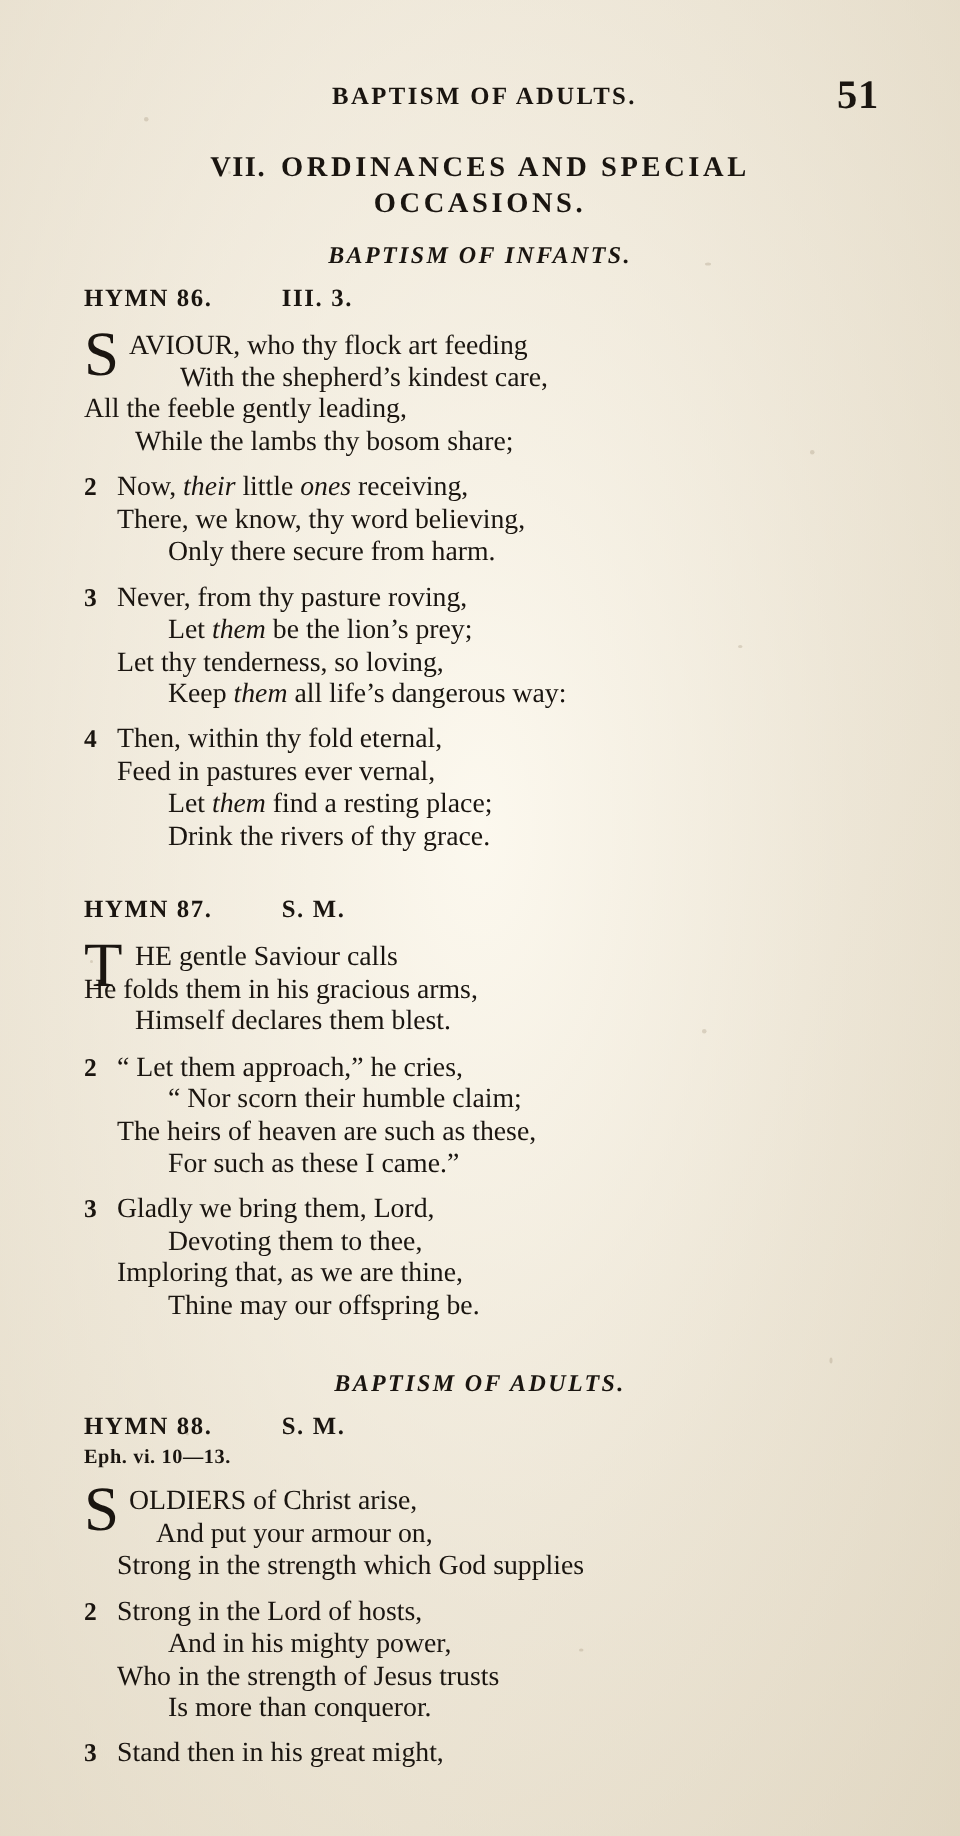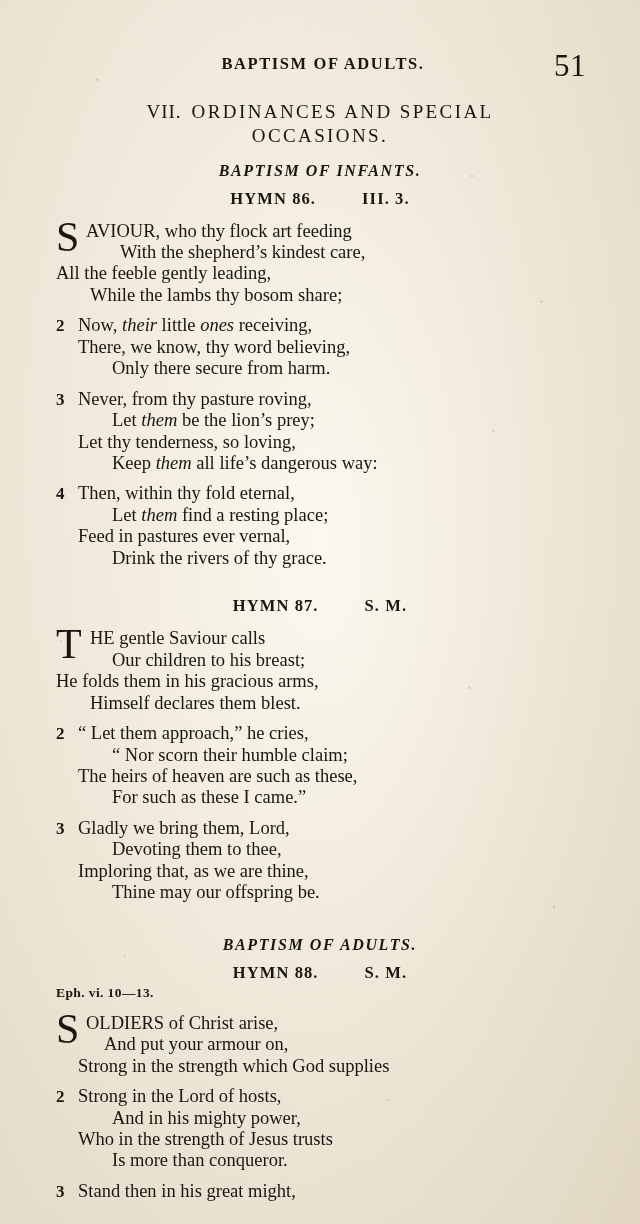--- a/index.html
+++ b/index.html
@@ -42,48 +42,47 @@
     text-align: center;
     font-size: 16.5px;
     letter-spacing: 1.6px;
     font-weight: bold;
     padding-left: 6px;
   }
   .page-number {
     position: absolute;
     right: -2px;
     top: -6px;
-    font-size: 31px;
-    font-weight: normal;
+    font-size: 27px;
+    font-weight: bold;
     letter-spacing: 0.5px;
     margin-left: 32px;
   }
   .section-head {
     text-align: center;
-    font-weight: normal;
+    font-weight: bold;
     font-size: 19px;
     letter-spacing: 2.4px;
     line-height: 1.25;
     margin-top: 20px;
   }
   .section-head .numeral {
     letter-spacing: 1px;
     margin-right: 10px;
   }
   .section-head .l2 { display: block; }
   .subhead {
     text-align: center;
     font-style: italic;
     font-weight: bold;
     font-size: 16px;
     letter-spacing: 1.6px;
     margin-top: 14px;
   }
   .hymn-head {
-    text-align: center;
     font-weight: bold;
     font-size: 16.5px;
     letter-spacing: 1.1px;
     margin-top: 9px;
   }
   .hymn-head .meter { margin-left: 46px; }
   .scripture-ref {
     text-align: left;
     font-weight: bold;
     font-size: 13.5px;
@@ -176,35 +175,34 @@
 
   <div class="stanza">
     <div class="verse-line"><span class="num">3</span>Never, from thy pasture roving,</div>
     <div class="verse-line" style="padding-left:56px">Let <em class="it">them</em> be the lion’s prey;</div>
     <div class="verse-line" style="padding-left:22px">Let thy tenderness, so loving,</div>
     <div class="verse-line" style="padding-left:56px">Keep <em class="it">them</em> all life’s dangerous way:</div>
   </div>
 
   <div class="stanza">
     <div class="verse-line"><span class="num">4</span>Then, within thy fold eternal,</div>
+    <div class="verse-line" style="padding-left:22px">Feed in pastures ever vernal,</div>
     <div class="verse-line" style="padding-left:56px">Let <em class="it">them</em> find a resting place;</div>
-    <div class="verse-line" style="padding-left:22px">Feed in pastures ever vernal,</div>
     <div class="verse-line" style="padding-left:56px">Drink the rivers of thy grace.</div>
   </div>
 
   <div class="spacer-md"></div>
 
   <div class="hymn-head">
     <span>HYMN 87.</span><span class="meter">S. M.</span>
   </div>
 
   <div class="stanza first dropcap-block">
     <span class="dropcap">T</span>
     <div class="verse-line dc-line1" style="padding-left:34px">HE gentle Saviour calls</div>
-    <div class="verse-line dc-line2" style="padding-left:56px">Our children to his breast;</div>
     <div class="verse-line">He folds them in his gracious arms,</div>
     <div class="verse-line" style="padding-left:34px">Himself declares them blest.</div>
   </div>
 
   <div class="stanza">
     <div class="verse-line"><span class="num">2</span><span>“ Let them approach,” he cries,</span></div>
     <div class="verse-line" style="padding-left:56px">“ Nor scorn their humble claim;</div>
     <div class="verse-line" style="padding-left:22px">The heirs of heaven are such as these,</div>
     <div class="verse-line" style="padding-left:56px">For such as these I came.”</div>
   </div>

